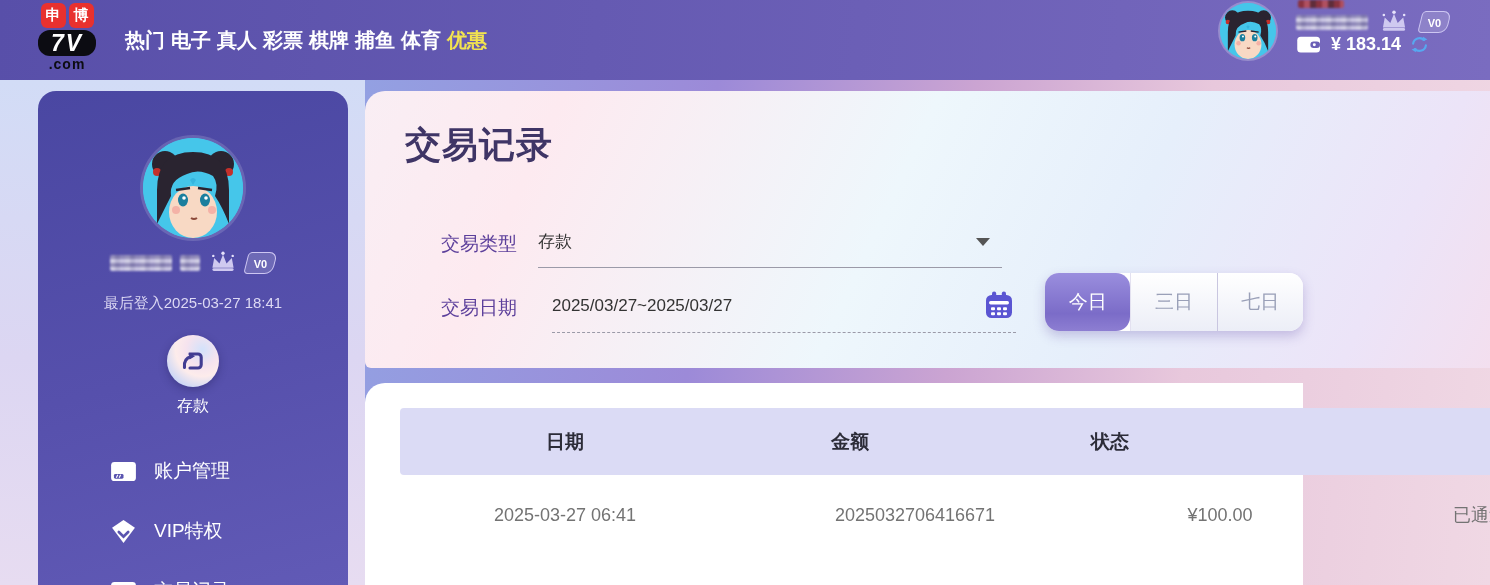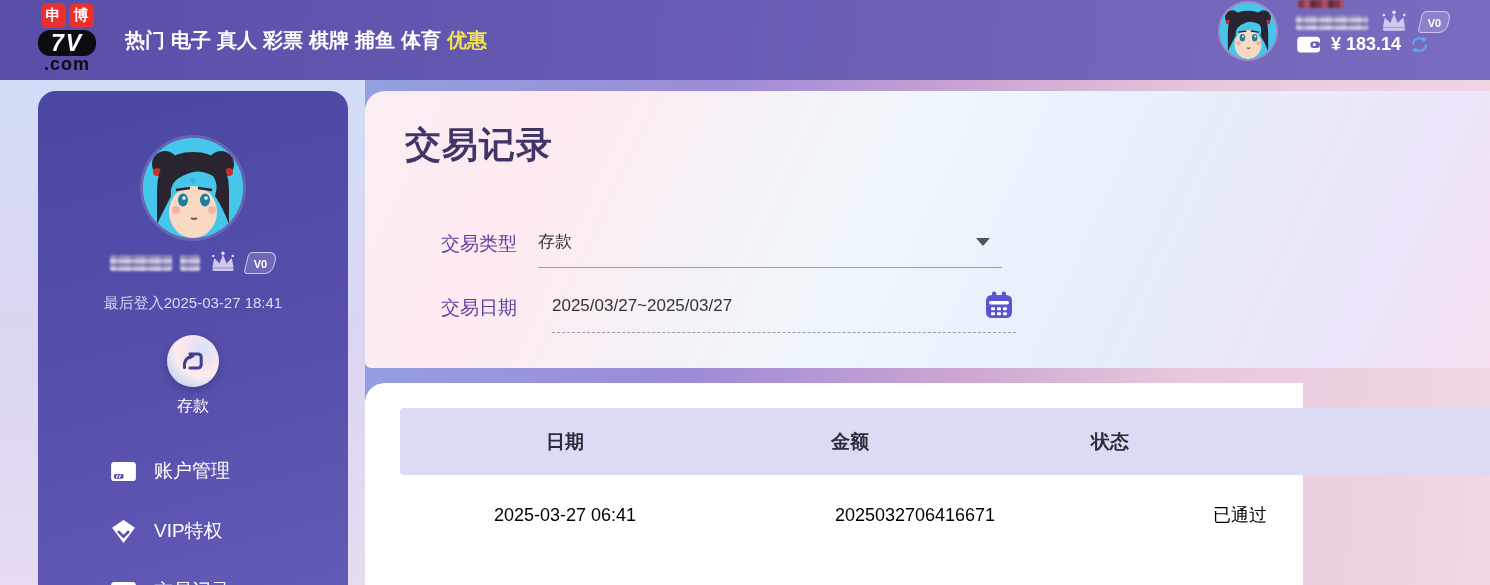--- a/index.html
+++ b/index.html
@@ -9,21 +9,21 @@
 
   
   .topnav { position:absolute; left:0; top:0; width:1490px; height:80px;
     background:linear-gradient(95deg,#584fa9 0%,#655ab2 40%,#7164ba 75%,#7a6cc0 100%); }
   .logo { position:absolute; left:38px; top:3px; width:58px; text-align:center; }
   .logo-row { display:flex; gap:3px; justify-content:center; }
   .logo-sq { width:25px; height:25px; background:#e8312e; border-radius:6px; color:#fff;
     font-size:15px; font-weight:700; display:flex; align-items:center; justify-content:center; }
   .logo-mid { margin-top:2px; background:#0c0c12; border-radius:12px; height:26px; color:#fff;
     font-weight:900; font-size:23px; letter-spacing:2px; display:flex; align-items:center; justify-content:center; font-style:italic; }
-  .logo-tld { color:#0c0c12; font-weight:800; font-size:18px; letter-spacing:1px; line-height:16px; }
+  .logo-tld { color:#0c0c12; font-weight:800; font-size:14px; letter-spacing:1px; line-height:16px; }
   .nav-items { position:absolute; left:122px; top:0; height:80px; display:flex; align-items:center; }
   .nav-item { color:#ffffff; font-size:20px; font-weight:700; padding:4px 3px; cursor:pointer; white-space:nowrap; }
   .nav-item.active { color:#f2e34f; }
 
   .nav-right { position:absolute; right:0; top:0; height:80px; width:270px; }
   .nav-avatar { position:absolute; left:0px; top:3px; width:56px; height:56px; border-radius:50%;
     overflow:hidden; background:#45c6ea; box-shadow:0 0 0 2px rgba(255,255,255,.25); }
   .user-line { position:absolute; left:76px; top:10px; display:flex; align-items:center; gap:10px; }
   .bal-line { position:absolute; left:76px; top:34px; display:flex; align-items:center; gap:8px; }
   .balance { color:#fff; font-size:18px; font-weight:700; }
@@ -89,21 +89,21 @@
     color:#fff; border-radius:14px; }
 
   
   .table-card { position:absolute; left:0; top:303px; width:938px; height:202px;
     border-radius:20px 0 0 0; background:#ffffff; }
   .thead { position:absolute; left:35px; top:25px; width:1220px; height:67px; background:#dbdbf5;
     border-radius:4px; display:flex; align-items:center; }
   .trow { position:absolute; left:35px; top:92px; width:1220px; height:80px; display:flex; align-items:center; }
   .c1 { width:330px; } .c2 { width:370px; } .c3 { width:240px; } .c4 { width:280px; }
   .th { text-align:center; font-size:19px; font-weight:600; color:#2c2c38; }
-  .td { text-align:center; font-size:18px; color:#000000; }
+  .td { text-align:center; font-size:18px; color:#737373; }
 
   svg { display:block; }
 </style>
 </head>
 <body>
 
 <div class="stage">
 
   <div class="topnav">
 
@@ -206,31 +206,37 @@
                   <rect x="13" y="17.2" width="4" height="3" rx="1"></rect>
                   <rect x="19" y="17.2" width="4" height="3" rx="1"></rect>
                 <rect x="7" y="22.2" width="4" height="3" rx="1"></rect>
                   <rect x="13" y="22.2" width="4" height="3" rx="1"></rect>
                   <rect x="19" y="22.2" width="4" height="3" rx="1"></rect>
               </g>
             </svg>
           </div>
         </div>
 
+        <div class="range-tabs">
+          <div class="tab active">今日</div>
+          <div class="tab">三日</div>
+          <div class="tab">七日</div>
+        </div>
       </div>
 
       <div class="table-card">
         <div class="thead">
           <div class="th c1">日期</div>
           <div class="th c3">金额</div>
           <div class="th c4">状态</div>
         </div>
         <div class="trow">
           <div class="td c1">2025-03-27 06:41</div>
           <div class="td c2">2025032706416671</div>
+          <div class="td c3">¥100.00</div>
           <div class="td c4">已通过</div>
         </div>
       </div>
     </div>
 
     <div class="sidebar">
       <div class="side-avatar">
         <svg viewBox="0 0 100 100" width="100" height="100">
           <circle cx="50" cy="50" r="50" fill="#45c6ea"></circle>
           <circle cx="22" cy="26" r="13" fill="#2a2430"></circle>

